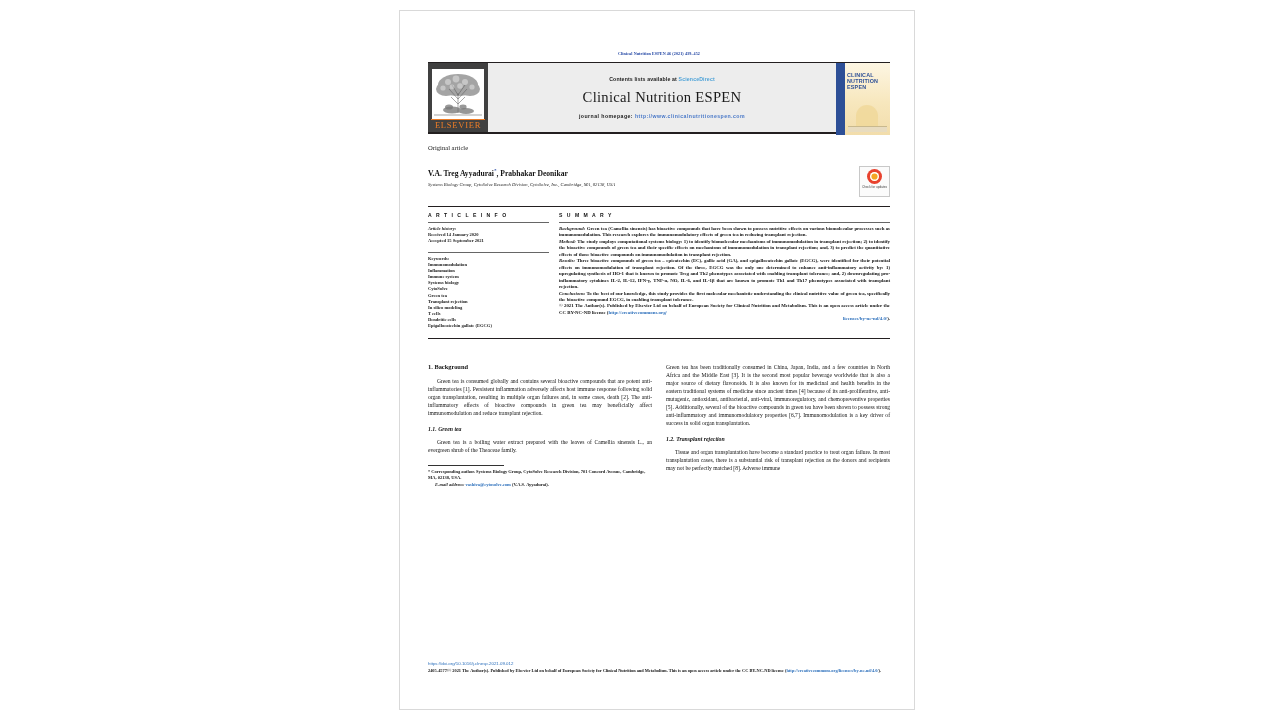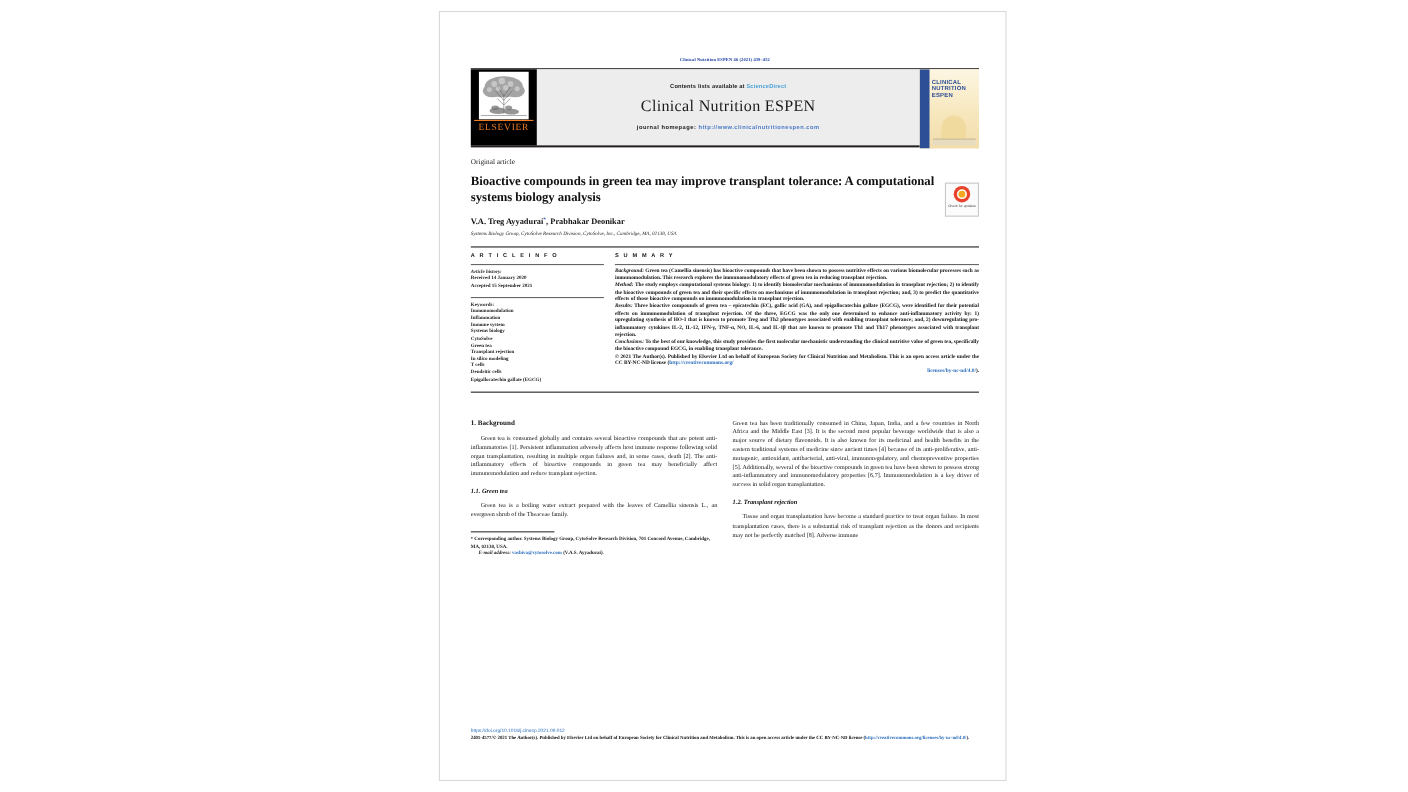--- a/index.html
+++ b/index.html
@@ -49,27 +49,27 @@
   
   .masthead {
     border-top: 1.6px solid #231f20;
     border-bottom: 2.2px solid #231f20;
     display: flex;
     height: 72px;
     box-sizing: border-box;
   }
   .masthead-left {
     width: 60px;
-    background: #000000;
+    background: #404040;
     position: relative;
     display: flex;
     flex-direction: column;
     justify-content: flex-end;
     align-items: center;
-    padding-bottom: 12px;
+    padding-bottom: 2px;
     box-sizing: border-box;
   }
   .elsevier-tree { width: 52px; height: 50px; margin-top: 2px; }
   .elsevier-word {
     font-family: "Liberation Serif", serif;
     font-size: 8.6px;
     letter-spacing: 0.7px;
     color: #ec7c26;
     font-weight: normal;
     border-top: 1.1px solid #ec7c26;
@@ -400,21 +400,20 @@
             <div class="cover-title">CLINICAL NUTRITION ESPEN</div>
             <div class="cover-footer"></div>
           </div>
         </div>
       </div>
 
       <div class="article-type">Original article</div>
 
       <div class="title-row">
         <div class="title-col">
-          <h1 class="doc-title">Bioactive compounds in green tea may improve transplant tolerance: A computational systems biology analysis</h1>
           <div class="authors">
             <span>V.A. Treg Ayyadurai</span><sup>*</sup><span>, Prabhakar Deonikar</span>
           </div>
           <div class="affiliation">Systems Biology Group, CytoSolve Research Division, CytoSolve, Inc., Cambridge, MA, 02138, USA</div>
         </div>
         <div class="crossmark">
           <div class="cm-circle"></div>
           <div class="cm-text">Check for updates</div>
         </div>
       </div>

